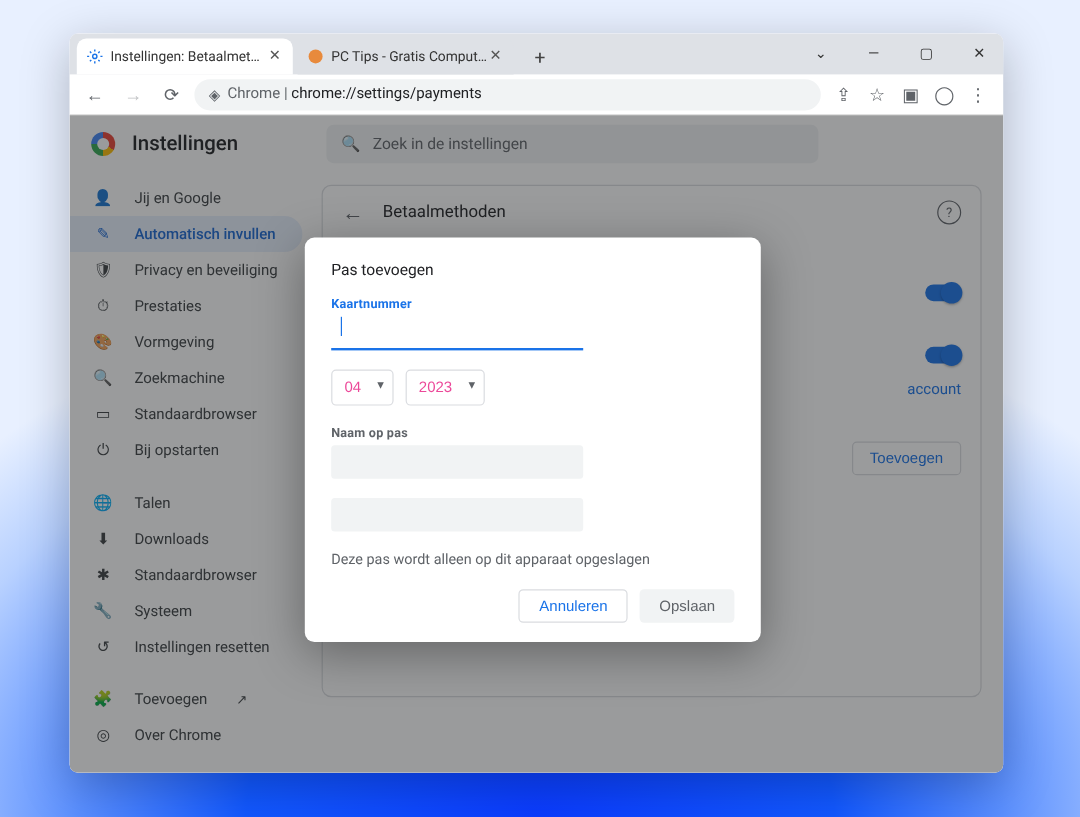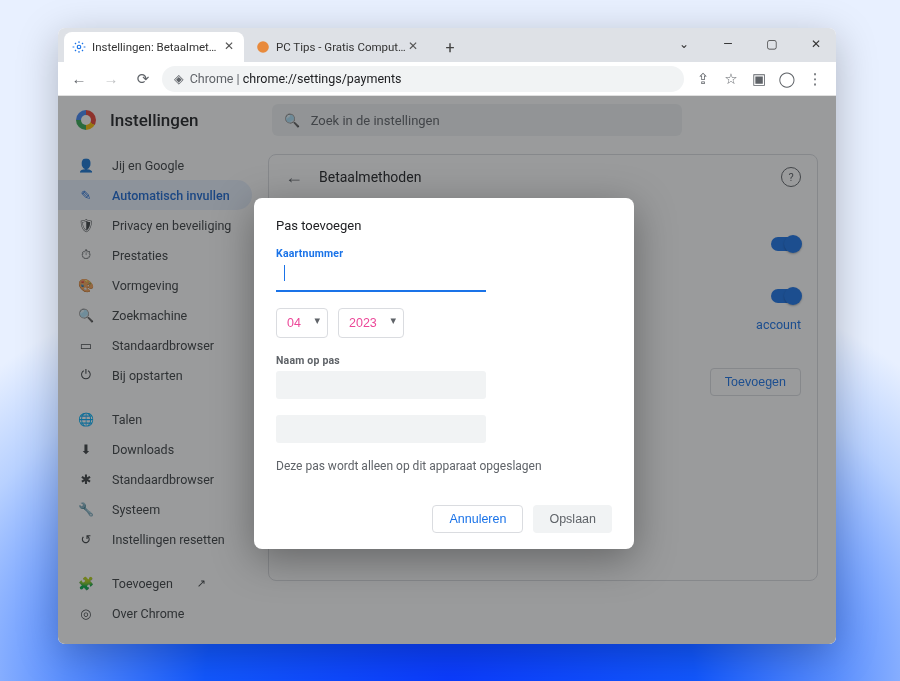--- a/index.html
+++ b/index.html
@@ -73,21 +73,21 @@
   .modal h2 { font-size:13px; font-weight:400; color:#202124; margin-bottom:14px;}
   .m-label { font-size:10.5px; letter-spacing:.2px; color:#5f6368; margin-bottom:4px;font-weight:bold;}
   .m-label.blue{ color:#1a73e8;}
   .m-input { width:100%; height:28px; background:#f1f3f4; border:none; border-radius:3px; padding:0 8px; font-size:13px; color:#202124;}
   .m-input.underline{ background:#fff; border-bottom:2px solid #1a73e8; border-radius:0; }
   .m-field{ width:210px; margin-bottom:16px;}
   .m-row{ display:flex; gap:10px; margin-bottom:16px;}
   .m-select{ height:30px; border:1px solid #dadce0; background:#fff; border-radius:4px; padding:0 26px 0 10px; font-size:12.5px; color:#ec4899; appearance:none; position:relative;}
   .sel-wrap{ position:relative;}
   .sel-wrap::after{content:"▾"; position:absolute; right:8px; top:6px; font-size:11px; color:#5f6368; pointer-events:none;}
-  .m-note{ font-size:12px; color:#5f6368; margin:4px 0 32px;}
+  .m-note{ font-size:12px; color:#5f6368; margin:4px 0 18px;}
   .m-actions{ display:flex; justify-content:flex-end; gap:10px;}
   .btn-outline{ border:1px solid #dadce0; background:#fff; color:#1a73e8; border-radius:4px; padding:6px 16px; font-size:12.5px; cursor:pointer;}
   .btn-flat{ border:none; background:#f1f3f4; color:#5f6368; border-radius:4px; padding:6px 16px; font-size:12.5px; cursor:pointer;text-align:right;}
   .cursor-caret{ display:inline-block; width:1px; height:16px; background:#1a73e8; vertical-align:middle; animation:blink 1s step-start infinite;}
   @keyframes blink{50%{opacity:0;}}
 </style>
 </head>
 <body>
 
 <div class="browser-window">

